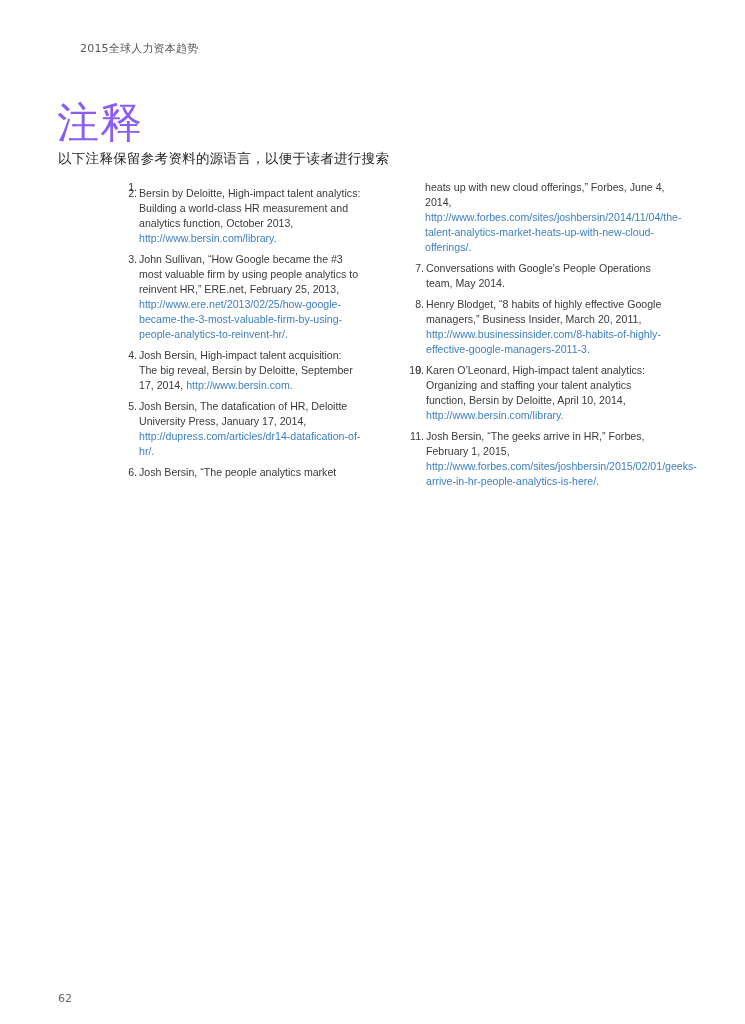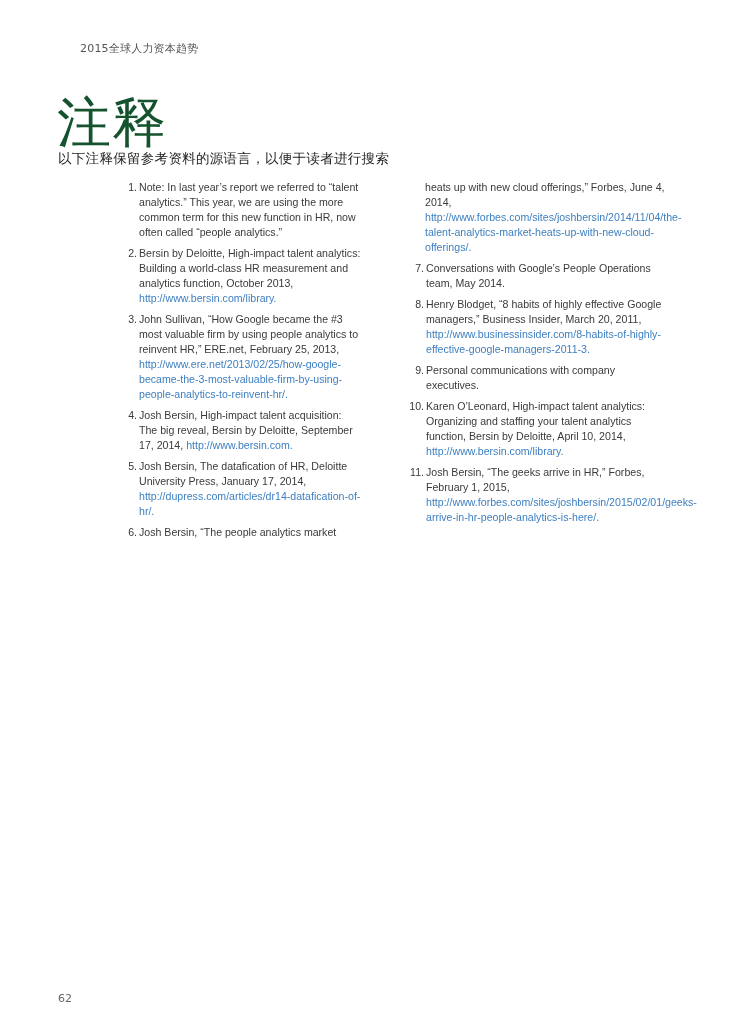--- a/index.html
+++ b/index.html
@@ -7,21 +7,21 @@
     width: 745px; height: 1024px; position: relative; overflow: hidden;
     font-family: "DejaVu Sans", "Liberation Sans", sans-serif;
     color: #3a3a3a;
   }
   .running-head {
     position: absolute; left: 58px; top: 41px;
     font-size: 11px; color: #555555; letter-spacing: 0.2px; margin-left: 22px;
   }
   .title {
     position: absolute; left: 57px; top: 98px;
-    font-size: 54px; line-height: 50px; color: #14532d; font-weight: normal;
+    font-size: 42px; line-height: 50px; color: #8b5cf6; font-weight: normal;
     letter-spacing: 1px;
   }
   .subtitle {
     position: absolute; left: 58px; top: 150px;
     font-size: 13.5px; color: #222222; letter-spacing: 0.3px;
   }
   .col {
     position: absolute; top: 180px; width: 245px;
     font-size: 10.6px; line-height: 15px; color: #3a3a3a;
     font-family: "Liberation Sans", sans-serif;
@@ -40,21 +40,20 @@
 </head>
 <body>
 
 <div class="running-head">2015全球人力资本趋势</div>
 <h1 class="title" style="margin:0;">注释</h1>
 <div class="subtitle">以下注释保留参考资料的源语言，以便于读者进行搜索</div>
 
 <div class="col left">
   <div class="note">
     <span class="num">1.</span>
-    <span>Note: In last year’s report we referred to “talent analytics.” This year, we are using the more common term for this new function in HR, now often called “people analytics.”</span>
   </div>
   <div class="note">
     <span class="num">2.</span>
     <span>Bersin by Deloitte, High-impact talent analytics: Building a world-class HR measurement and analytics function, October 2013, </span><span class="link">http://www.bersin.com/library.</span>
   </div>
   <div class="note">
     <span class="num">3.</span>
     <span>John Sullivan, “How Google became the #3 most valuable firm by using people analytics to reinvent HR,” ERE.net, February 25, 2013, </span><span class="link">http://www.ere.net/2013/02/25/how-google-became-the-3-most-valuable-firm-by-using-people-analytics-to-reinvent-hr/.</span>
   </div>
   <div class="note">
@@ -78,21 +77,20 @@
   <div class="note">
     <span class="num">7.</span>
     <span>Conversations with Google’s People Operations team, May 2014.</span>
   </div>
   <div class="note">
     <span class="num">8.</span>
     <span>Henry Blodget, “8 habits of highly effective Google managers,” Business Insider, March 20, 2011, </span><span class="link">http://www.businessinsider.com/8-habits-of-highly-effective-google-managers-2011-3.</span>
   </div>
   <div class="note">
     <span class="num">9.</span>
-    <span>Personal communications with company executives.</span>
   </div>
   <div class="note">
     <span class="num">10.</span>
     <span>Karen O’Leonard, High-impact talent analytics: Organizing and staffing your talent analytics function, Bersin by Deloitte, April 10, 2014, </span><span class="link">http://www.bersin.com/library.</span>
   </div>
   <div class="note">
     <span class="num">11.</span>
     <span>Josh Bersin, “The geeks arrive in HR,” Forbes, February 1, 2015, </span><span class="link">http://www.forbes.com/sites/joshbersin/2015/02/01/geeks-arrive-in-hr-people-analytics-is-here/.</span>
   </div>
 </div>

